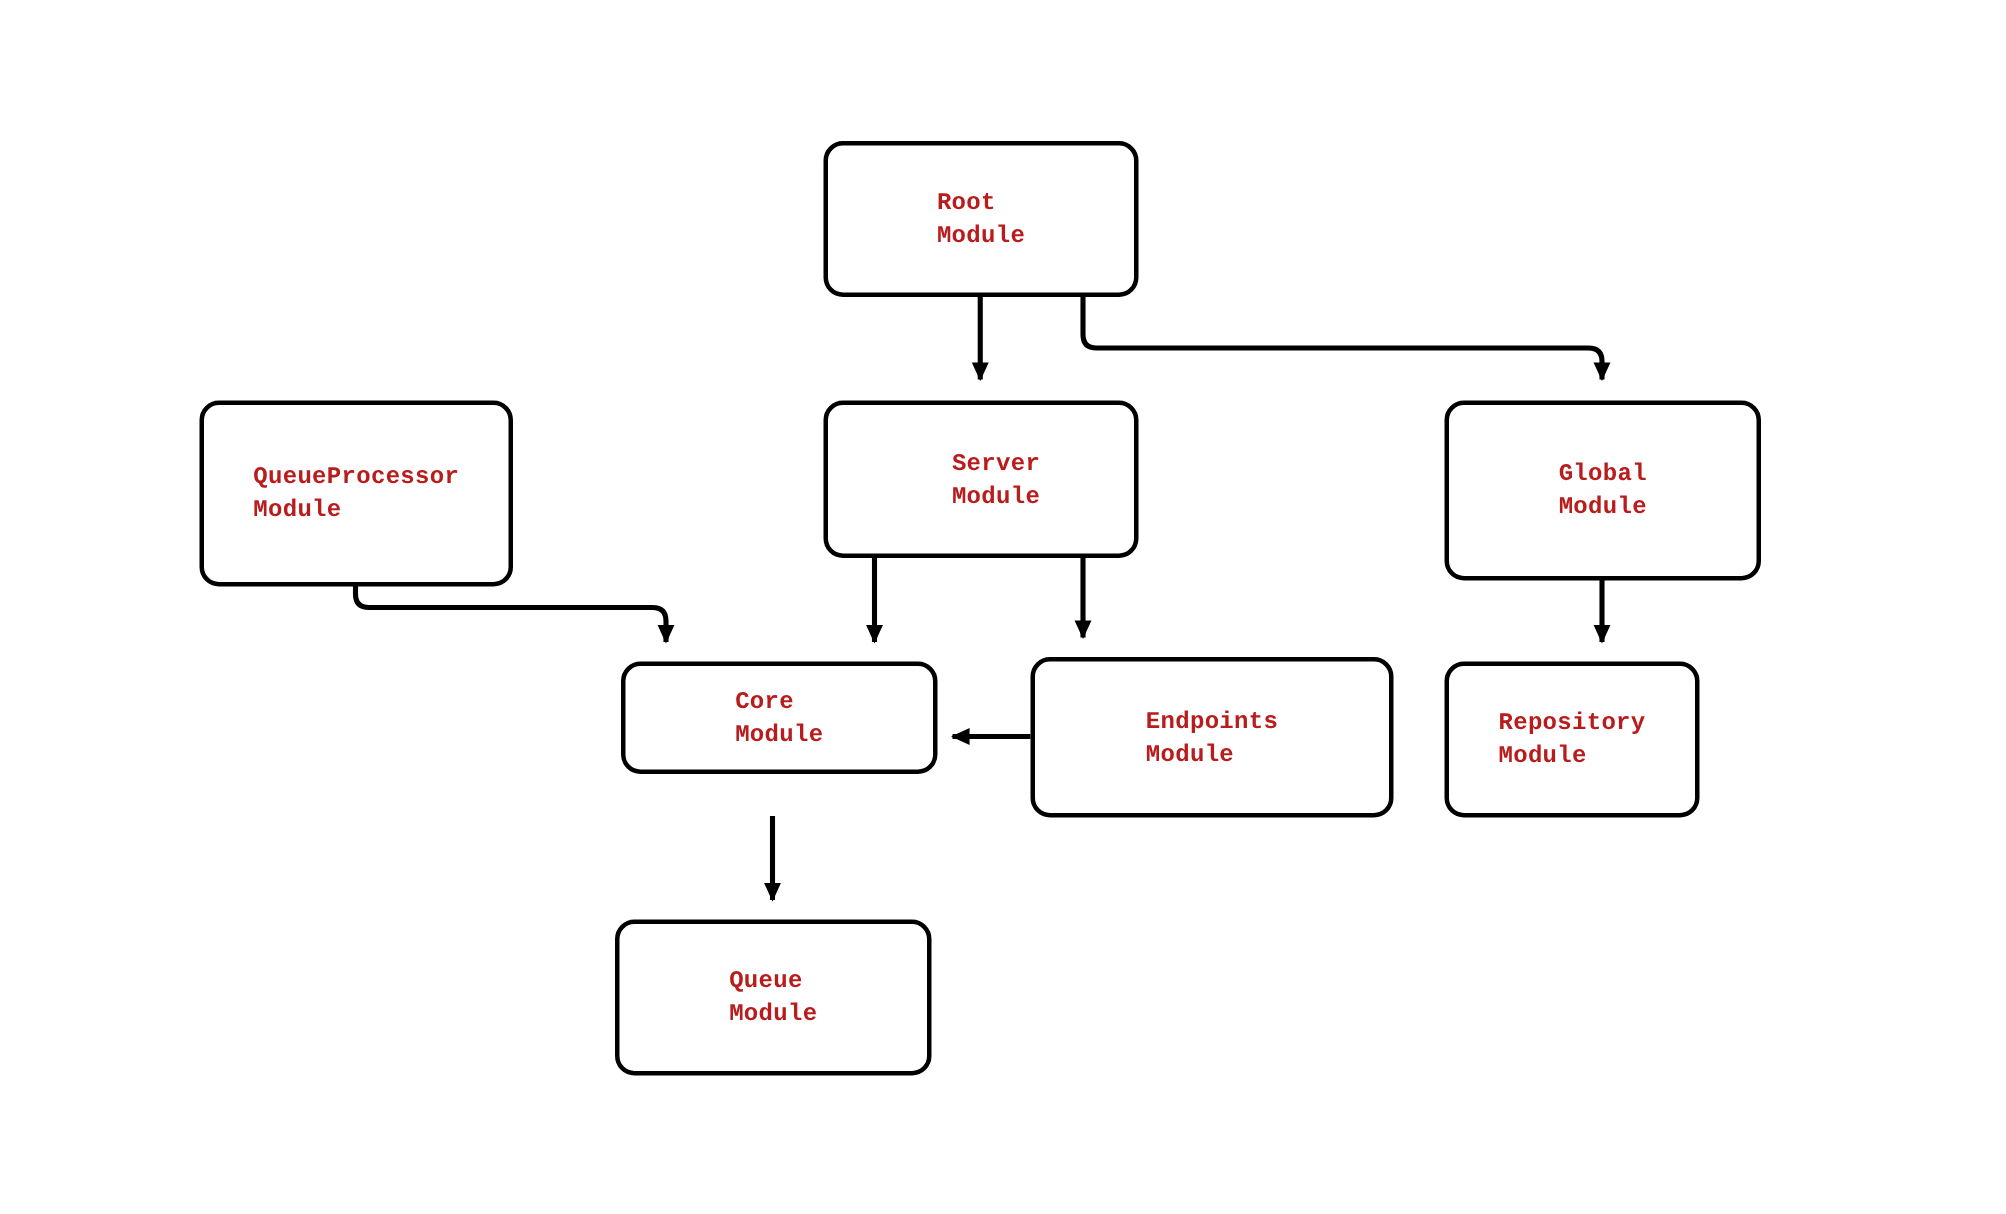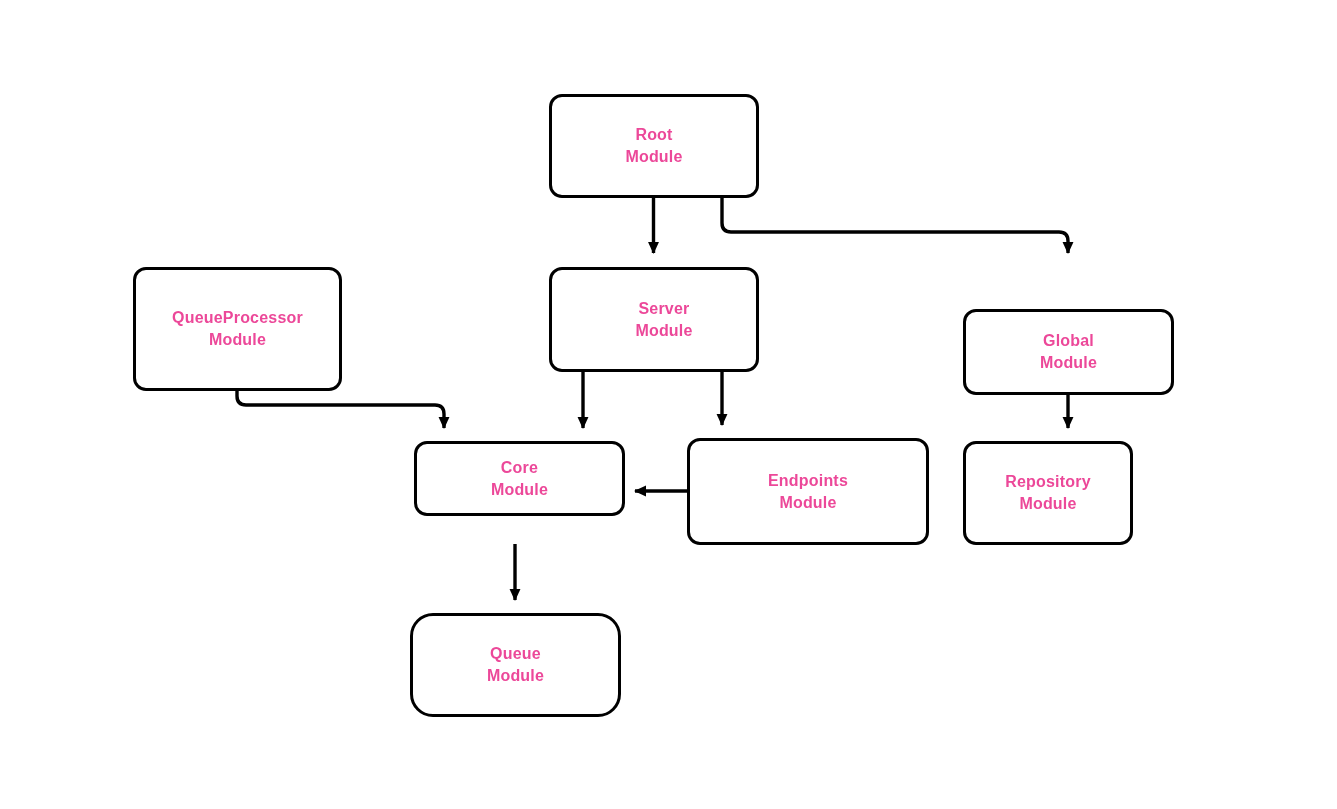--- a/index.html
+++ b/index.html
@@ -38,26 +38,25 @@
     position: absolute;
     box-sizing: border-box;
     background: #ffffff;
     border: 3px solid #000000;
     border-radius: 13px;
     display: flex;
     align-items: center;
     justify-content: center;
   }
   .node-label {
-    font-family: Liberation Sans, sans-serif;
+    font-family: Liberation Mono, monospace;
     font-size: 16px;
     font-weight: bold;
     line-height: 22px;
-    color: #ec4899;
-    text-align: center;
+    color: #b91c1c;
     white-space: pre-line;
     letter-spacing: 0.2px;
   }
 </style>
 </head>
 <body>
 
 <div id="diagram-root">
 
   <svg id="edge-layer" viewBox="0 0 1337 809" width="1337" height="809" xmlns="http://www.w3.org/2000/svg">
@@ -101,39 +100,39 @@
     <div class="node" style="left:133px; top:267px; width:209px; height:124px;">
       <span class="node-label">QueueProcessor
 Module</span>
     </div>
 
     <div class="node" style="left:549px; top:267px; width:210px; height:105px;padding-left:20px;">
       <span class="node-label">Server
 Module</span>
     </div>
 
-    <div class="node" style="left:963px; top:267px; width:211px; height:86px;margin-top:42px;">
+    <div class="node" style="left:963px; top:267px; width:211px; height:120px;">
       <span class="node-label">Global
 Module</span>
     </div>
 
     <div class="node" style="left:414px; top:441px; width:211px; height:75px;">
       <span class="node-label">Core
 Module</span>
     </div>
 
     <div class="node" style="left:687px; top:438px; width:242px; height:107px;">
       <span class="node-label">Endpoints
 Module</span>
     </div>
 
     <div class="node" style="left:963px; top:441px; width:170px; height:104px;">
       <span class="node-label">Repository
 Module</span>
     </div>
 
-    <div class="node" style="left:410px; top:613px; width:211px; height:104px;border-radius:23px;">
+    <div class="node" style="left:410px; top:613px; width:211px; height:104px;">
       <span class="node-label">Queue
 Module</span>
     </div>
 
   </div>
 </div>
 
 </body></html>

